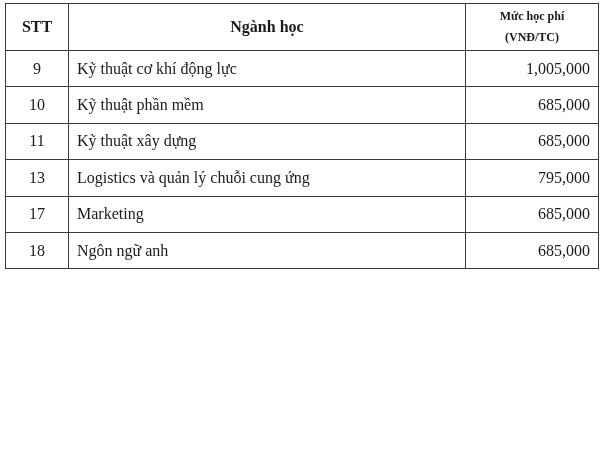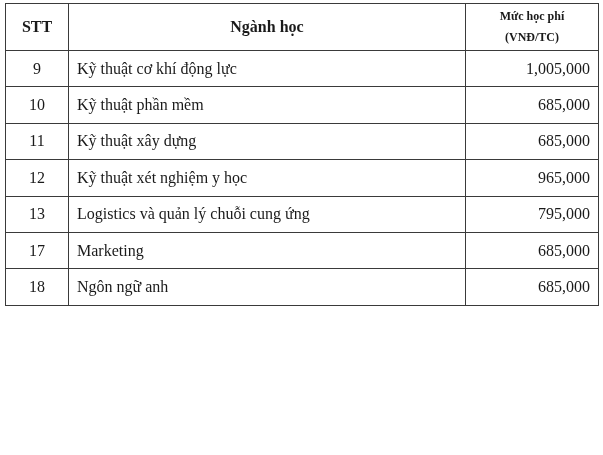--- a/index.html
+++ b/index.html
@@ -81,25 +81,20 @@
       <td class="stt">10</td>
       <td class="major">Kỹ thuật phần mềm</td>
       <td class="fee">685,000</td>
     </tr>
     <tr>
       <td class="stt">11</td>
       <td class="major">Kỹ thuật xây dựng</td>
       <td class="fee">685,000</td>
     </tr>
     <tr>
-      <td class="stt">12</td>
-      <td class="major">Kỹ thuật xét nghiệm y học</td>
-      <td class="fee">965,000</td>
-    </tr>
-    <tr>
       <td class="stt">13</td>
       <td class="major">Logistics và quản lý chuỗi cung ứng</td>
       <td class="fee">795,000</td>
     </tr>
     <tr>
       <td class="stt">17</td>
       <td class="major">Marketing</td>
       <td class="fee">685,000</td>
     </tr>
     <tr>

